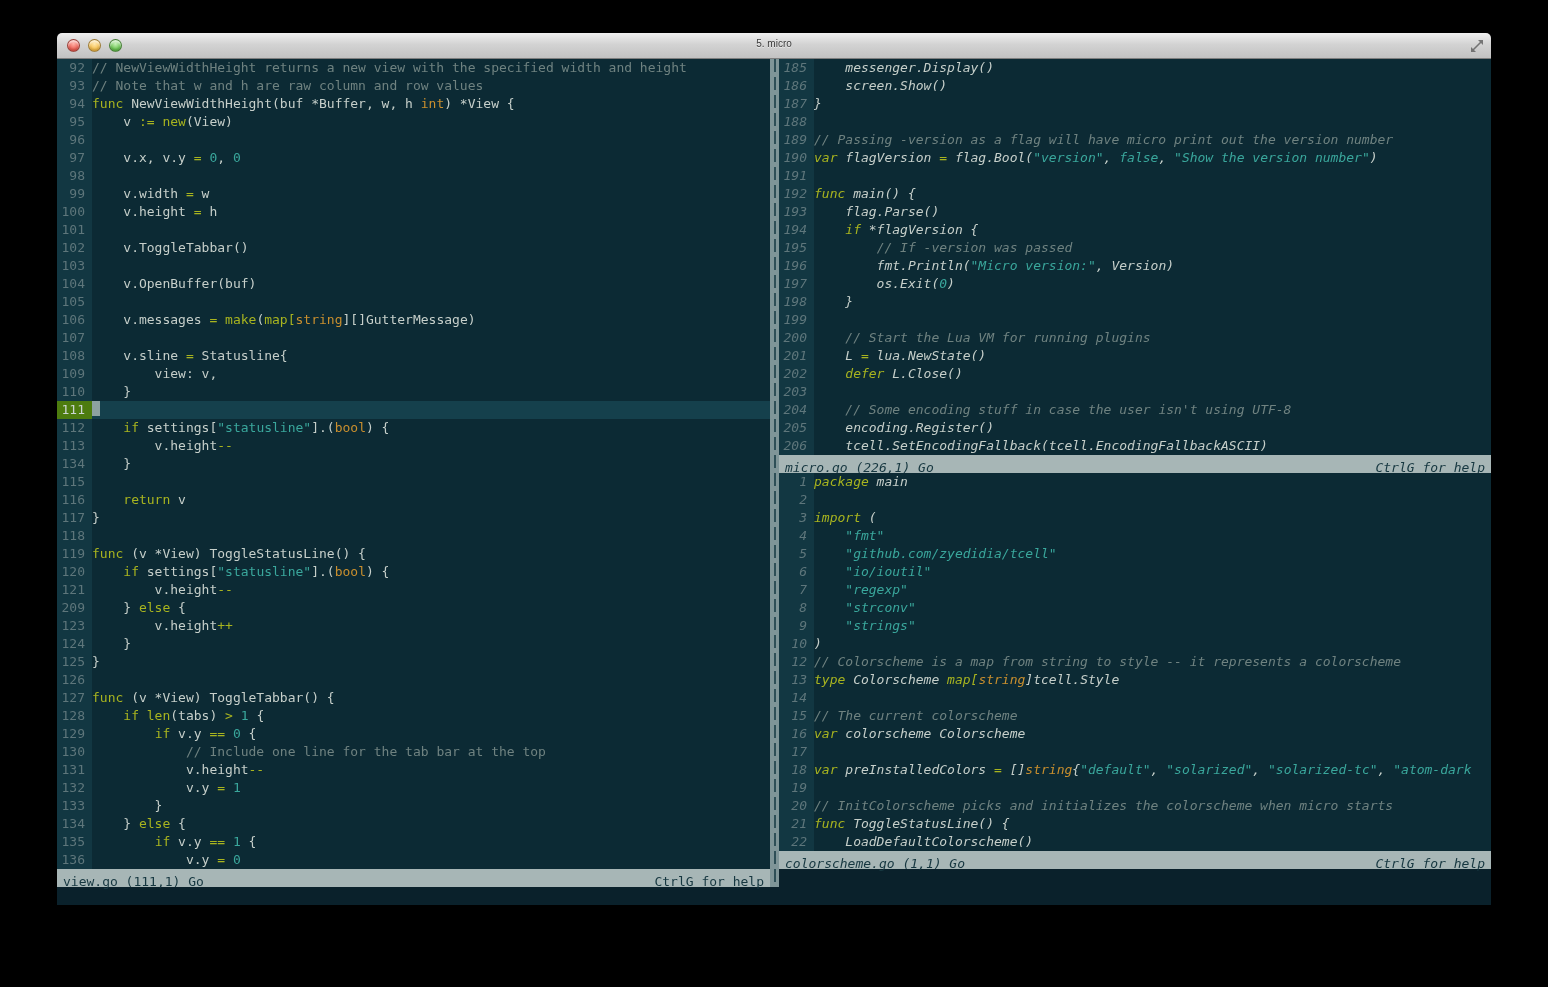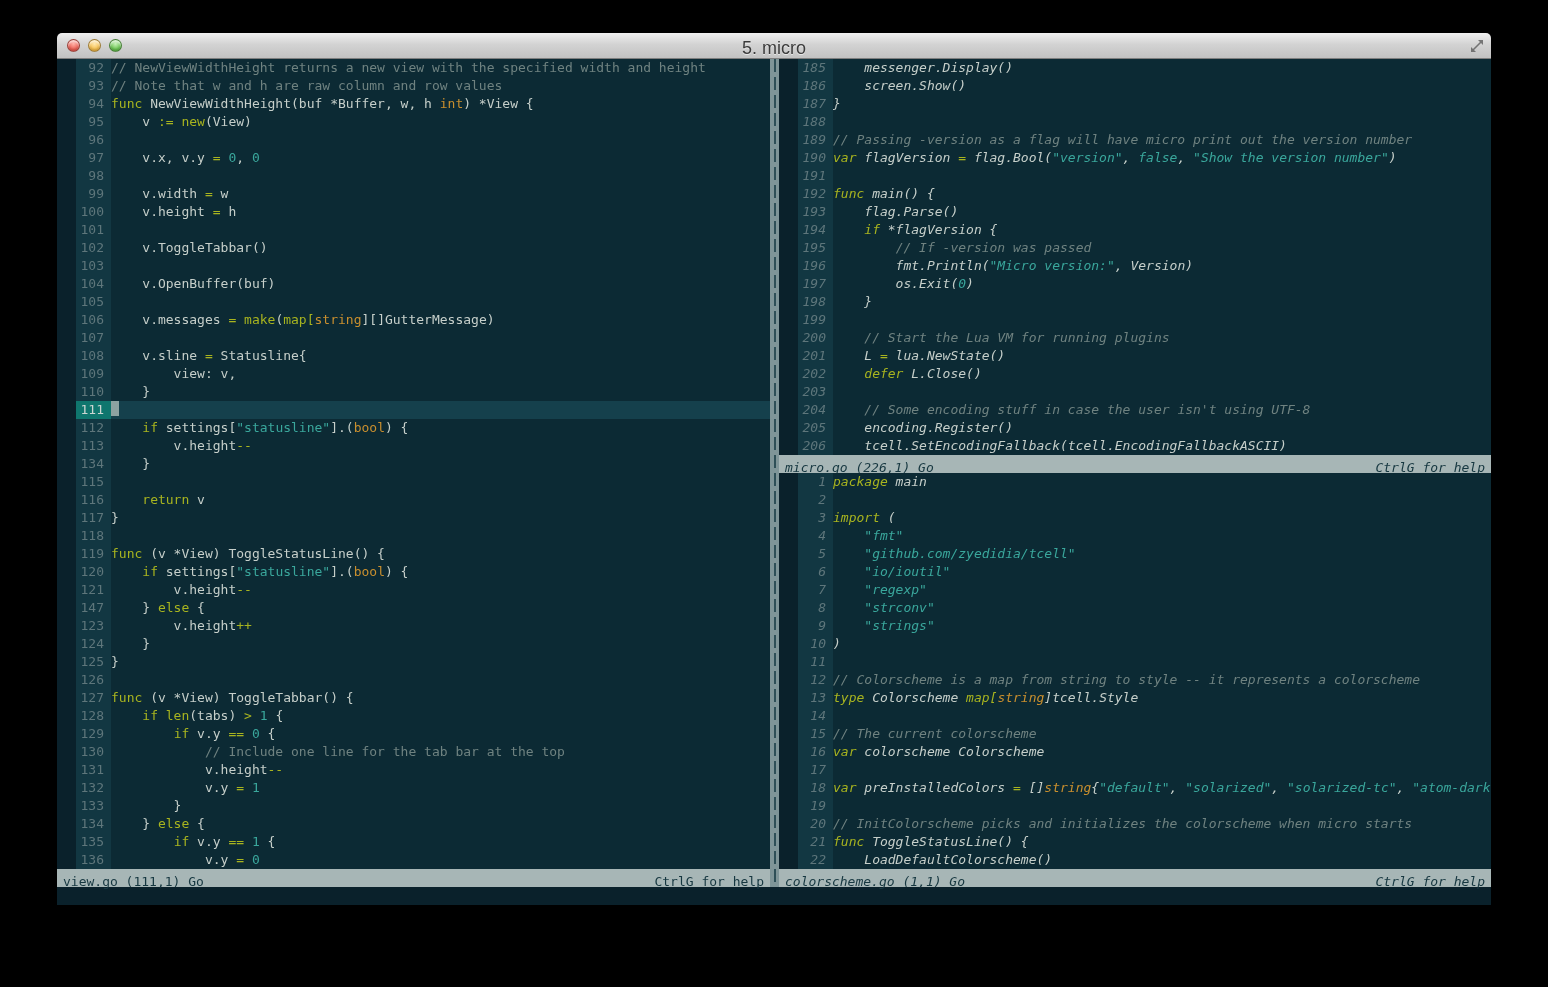--- a/index.html
+++ b/index.html
@@ -11,36 +11,36 @@
   .titlebar { height:26px; background:linear-gradient(#f0f0f0,#d3d3d3 45%,#c2c2c2);
               border-bottom:1px solid #7e7e7e; position:relative;
               font-family:"Liberation Sans", sans-serif; }
   .lights { position:absolute; left:10px; top:6px; display:flex; gap:8px; }
   .light { width:13px; height:13px; border-radius:50%; border:1px solid rgba(0,0,0,.35);
            box-shadow:inset 0 2px 2px rgba(255,255,255,.7), inset 0 -2px 2px rgba(0,0,0,.15); }
   .light.red    { background:radial-gradient(circle at 50% 35%, #ffb2a8, #ec6156 60%, #d94c41); }
   .light.yellow { background:radial-gradient(circle at 50% 35%, #ffe9b0, #f5bf4f 60%, #e0a531); }
   .light.green  { background:radial-gradient(circle at 50% 35%, #c8f0b8, #6cc553 60%, #50a93c); }
   .wtitle { position:absolute; left:0; right:0; top:5px; text-align:center;
-            font-size:18px; color:#3b3b3b; text-shadow:0 1px 0 rgba(255,255,255,.6); }
+            font-size:10px; color:#3b3b3b; text-shadow:0 1px 0 rgba(255,255,255,.6); }
   .resize { position:absolute; right:7px; top:6px; width:14px; height:14px; opacity:.75; }
   
   .term { height:846px; background:#0a212b; display:flex; font-size:13px; line-height:18px; }
   .pane-col { display:flex; flex-direction:column; }
   .left-col  { width:713px; }
   .right-col { width:712px;font-style:italic; }
   .divider { width:9px; height:828px; background:#7f9598; }
   .divider::before { content:''; display:block; width:2px; height:100%; margin:0 auto;
             background:repeating-linear-gradient(to bottom,#2e4f57 0 13px,transparent 13px 18px); }
-  .rows { background:#0c2a34;margin-left:19px; }
+  .rows { background:#0c2a34; }
   .row { display:flex; height:18px; }
   .ln { width:35px; background:#123742; color:#5e767b; text-align:right;
         padding-right:7px; flex:none; }
   .code { flex:1; white-space:pre; overflow:hidden; color:#c6cfca; }
-  .row.cur .ln   { background:#0f766e; color:#ccd6d2; }
+  .row.cur .ln   { background:#4d7c0f; color:#ccd6d2; }
   .row.cur .code { background:#15404c; }
   .cursor { display:inline-block; width:8px; height:15px; background:#8da2a1;
             vertical-align:-2px; }
   
   .c{color:#6f8280;text-align:center;} .k{color:#a8b41f;} .o{color:#a8b41f;}
   .t{color:#c98f2e;} .s{color:#3aa79c;} .n{color:#3aa79c;} .p{color:#c6cfca;}
   
   .statusbar { height:18px; background:#a7b6b6; color:#163740; display:flex;
                justify-content:space-between; padding:4px 6px; flex:none; }
 </style>
@@ -179,21 +179,21 @@
           </div>
           <div class="row">
             <span class="ln">120</span>
             <span class="code"><span class="p">    </span><span class="k">if</span><span class="p"> settings[</span><span class="s">"statusline"</span><span class="p">].(</span><span class="t">bool</span><span class="p">) {</span></span>
           </div>
           <div class="row">
             <span class="ln">121</span>
             <span class="code"><span class="p">        v.height</span><span class="o">--</span></span>
           </div>
           <div class="row">
-            <span class="ln">147</span>
+            <span class="ln">209</span>
             <span class="code"><span class="p">    } </span><span class="k">else</span><span class="p"> {</span></span>
           </div>
           <div class="row">
             <span class="ln">123</span>
             <span class="code"><span class="p">        v.height</span><span class="o">++</span></span>
           </div>
           <div class="row">
             <span class="ln">124</span>
             <span class="code"><span class="p">    }</span></span>
           </div>
@@ -384,24 +384,20 @@
           </div>
           <div class="row">
             <span class="ln">9</span>
             <span class="code"><span class="p">    </span><span class="s">"strings"</span></span>
           </div>
           <div class="row">
             <span class="ln">10</span>
             <span class="code"><span class="p">)</span></span>
           </div>
           <div class="row">
-            <span class="ln">11</span>
-            <span class="code"></span>
-          </div>
-          <div class="row">
             <span class="ln">12</span>
             <span class="code"><span class="c">// Colorscheme is a map from string to style -- it represents a colorscheme</span></span>
           </div>
           <div class="row">
             <span class="ln">13</span>
             <span class="code"><span class="k">type</span><span class="p"> Colorscheme </span><span class="k">map[</span><span class="t">string</span><span class="p">]tcell.Style</span></span>
           </div>
           <div class="row">
             <span class="ln">14</span>
             <span class="code"></span>

